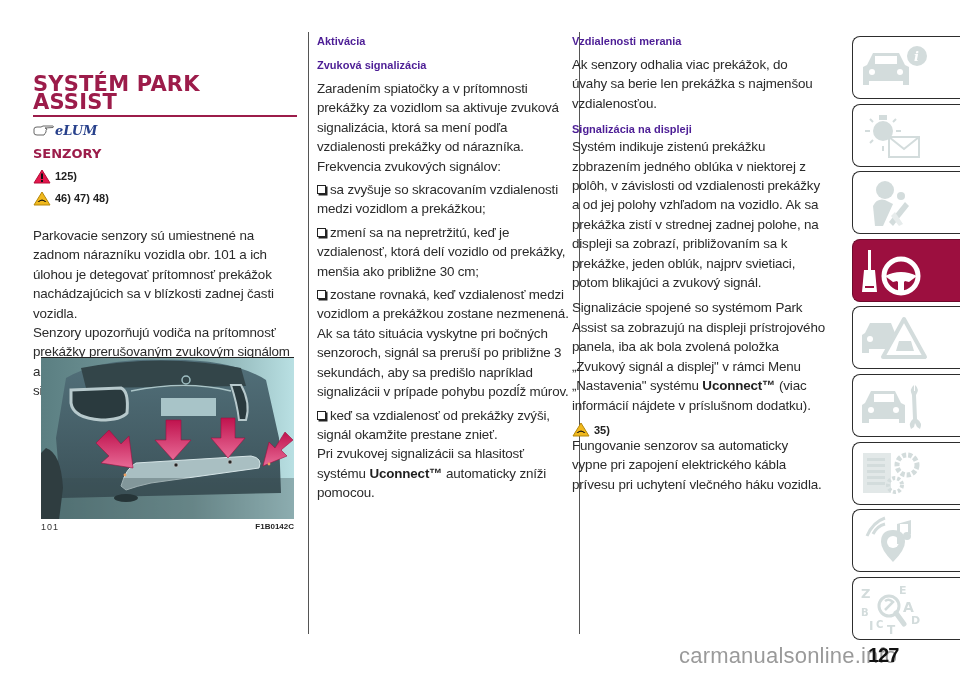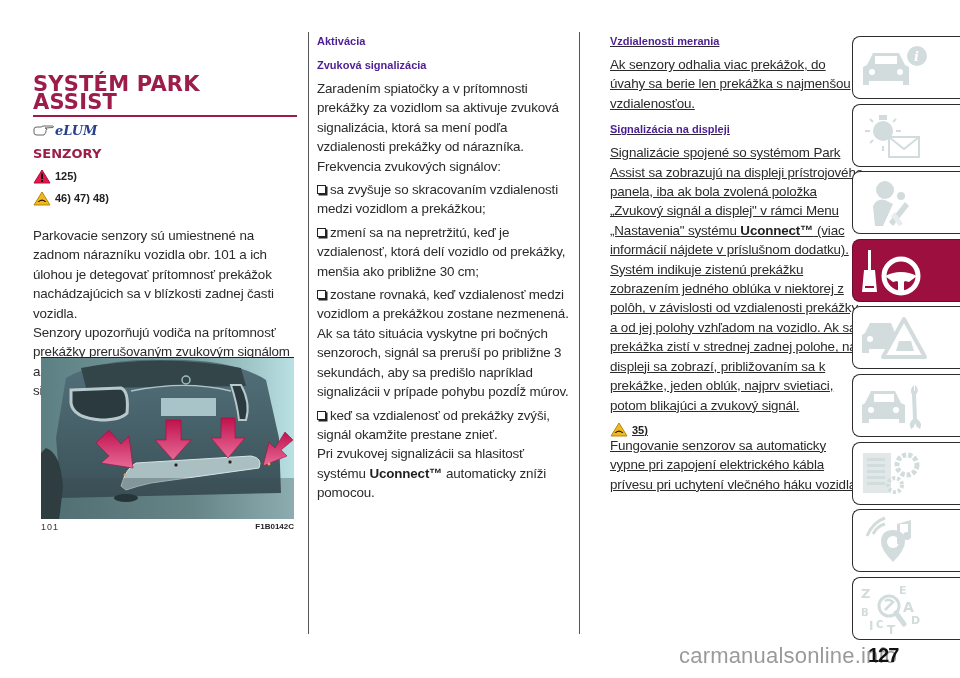--- a/index.html
+++ b/index.html
@@ -2,21 +2,21 @@
 <html><head>
 <meta charset="utf-8">
 <style>
   * { box-sizing: border-box; margin: 0; padding: 0; }
   html, body { width: 960px; height: 678px; background: #ffffff; overflow: hidden; }
   body { position: relative; font-family: "Liberation Sans", "DejaVu Sans", sans-serif; color: #2a2a2a; }
 
   .col { position: absolute; top: 30px; }
   .col1 { left: 33px; width: 262px; }
   .col2 { left: 317px; width: 254px; }
-  .col3 { left: 610px; width: 254px; text-decoration: underline; }
+  .col3 { left: 572px; width: 254px; }
 
   .vdiv { position: absolute; top: 32px; height: 602px; width: 1px; background: #555; }
 
   .chapter-title {
     font-family: "DejaVu Sans", sans-serif; font-weight: bold; color: #9c1c4a;
     font-size: 21px; line-height: 18px; letter-spacing: 0.2px; text-transform: uppercase;
     font-stretch: expanded;
     margin-top: 45px;
   }
   .chapter-rule { height: 2px; background: #9c1c4a; margin-top: 4px; width: 264px; }
@@ -168,22 +168,22 @@
   </div>
   <p class="body"><span>Pri zvukovej signalizácii sa hlasitosť systému </span><b>Uconnect™</b><span> automaticky zníži pomocou.</span></p>
 </div>
 
 <div class="vdiv" style="left:579px"></div>
 
 <div class="col col3">
   <div class="subhead" style="margin-top:3px">Vzdialenosti merania</div>
   <p class="body" style="margin-top:6px">Ak senzory odhalia viac prekážok, do úvahy sa berie len prekážka s najmenšou vzdialenosťou.</p>
   <div class="subhead" style="margin-top:8px">Signalizácia na displeji</div>
+  <p class="body">Systém indikuje zistenú prekážku zobrazením jedného oblúka v niektorej z polôh, v závislosti od vzdialenosti prekážky a od jej polohy vzhľadom na vozidlo. Ak sa prekážka zistí v strednej zadnej polohe, na displeji sa zobrazí, približovaním sa k prekážke, jeden oblúk, najprv svietiaci, potom blikajúci a zvukový signál.</p>
   <p class="body" style="margin-top:6px"><span>Signalizácie spojené so systémom Park Assist sa zobrazujú na displeji prístrojového panela, iba ak bola zvolená položka „Zvukový signál a displej" v rámci Menu „Nastavenia" systému </span><b>Uconnect™</b><span> (viac informácií nájdete v príslušnom dodatku).</span></p>
-  <p class="body">Systém indikuje zistenú prekážku zobrazením jedného oblúka v niektorej z polôh, v závislosti od vzdialenosti prekážky a od jej polohy vzhľadom na vozidlo. Ak sa prekážka zistí v strednej zadnej polohe, na displeji sa zobrazí, približovaním sa k prekážke, jeden oblúk, najprv svietiaci, potom blikajúci a zvukový signál.</p>
 
   <div class="ref-line" style="margin-top:7px">
     <svg class="warn-icon" viewBox="0 0 18 15">
       <path d="M9 1 L17 14 L1 14 Z" fill="#f0b81c" stroke="#b5870a" stroke-width="1" stroke-linejoin="round"></path>
       <path d="M4.5 11 Q9 6 13.5 11 L12 11 Q9 8.5 6 11 Z" fill="#111"></path>
     </svg>
     <span class="ref">35)</span>
   </div>
   <p class="body" style="margin-top:-2px">Fungovanie senzorov sa automaticky vypne pri zapojení elektrického kábla prívesu pri uchytení vlečného háku vozidla.</p>
 </div>

